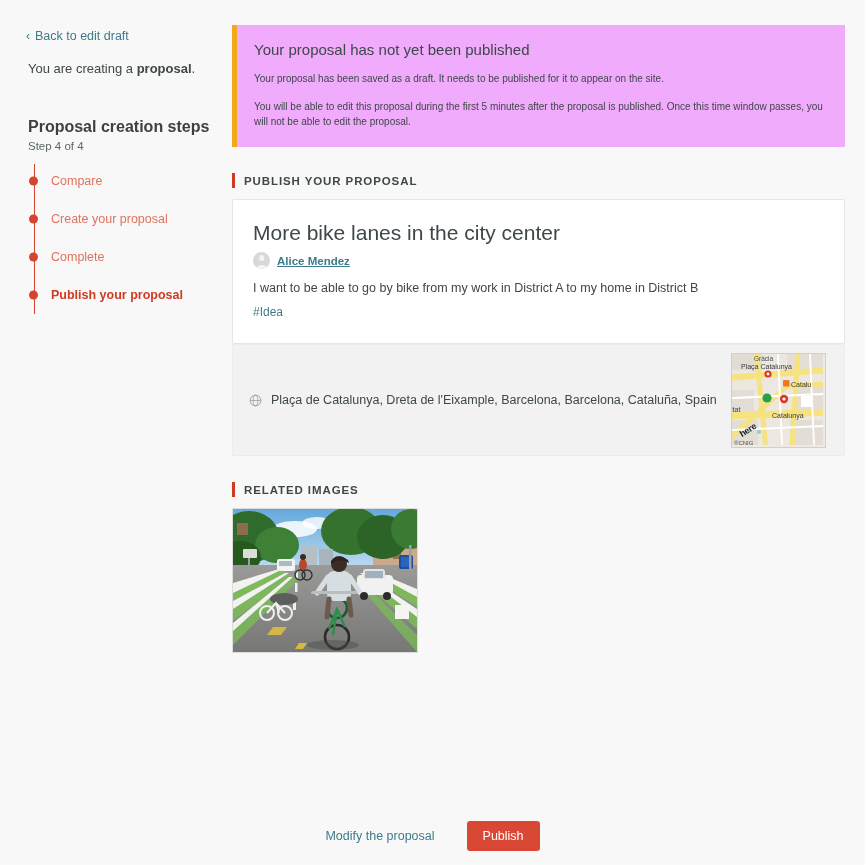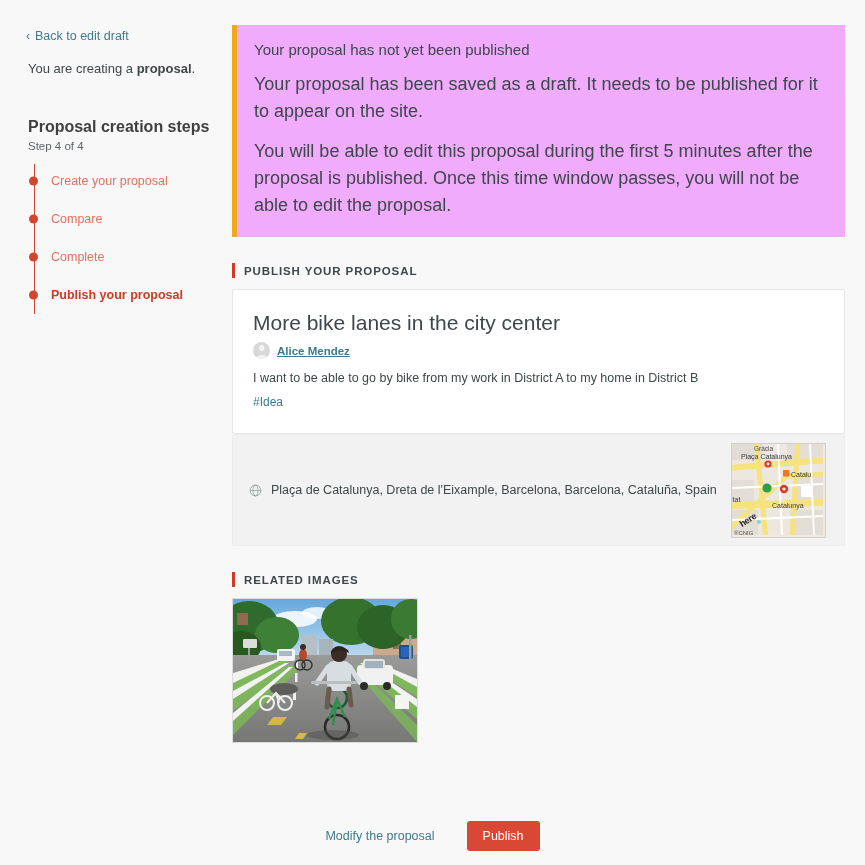--- a/index.html
+++ b/index.html
@@ -117,21 +117,21 @@
     box-sizing: border-box;
     width: 613px;
   }
   .callout-title {
     font-size: 15px;
     color: #3e4749;
     margin: 0 0 13px 0;
     font-weight: normal;
   }
   .callout p {
-    font-size: 18px;
+    font-size: 10px;
     line-height: 1.5;
     color: #3e4749;
     margin: 0 0 13px 0;
   }
   .callout p:last-child { margin-bottom: 0; }
 
   
   .section-head {
     display: flex;
     align-items: center;
@@ -338,22 +338,22 @@
     </a>
 
     <p class="creating-line">
       <span>You are creating a </span><b>proposal</b><span>.</span>
     </p>
 
     <h2 class="steps-title">Proposal creation steps</h2>
     <div class="steps-sub">Step 4 of 4</div>
 
     <nav class="steps">
+      <div class="step">Compare</div>
       <div class="step">Create your proposal</div>
-      <div class="step">Compare</div>
       <div class="step">Complete</div>
       <div class="step current">Publish your proposal</div>
     </nav>
   </aside>
 
   <main class="content">
 
     <section class="callout">
       <h3 class="callout-title">Your proposal has not yet been published</h3>
       <p>Your proposal has been saved as a draft. It needs to be published for it to appear on the site.</p>

